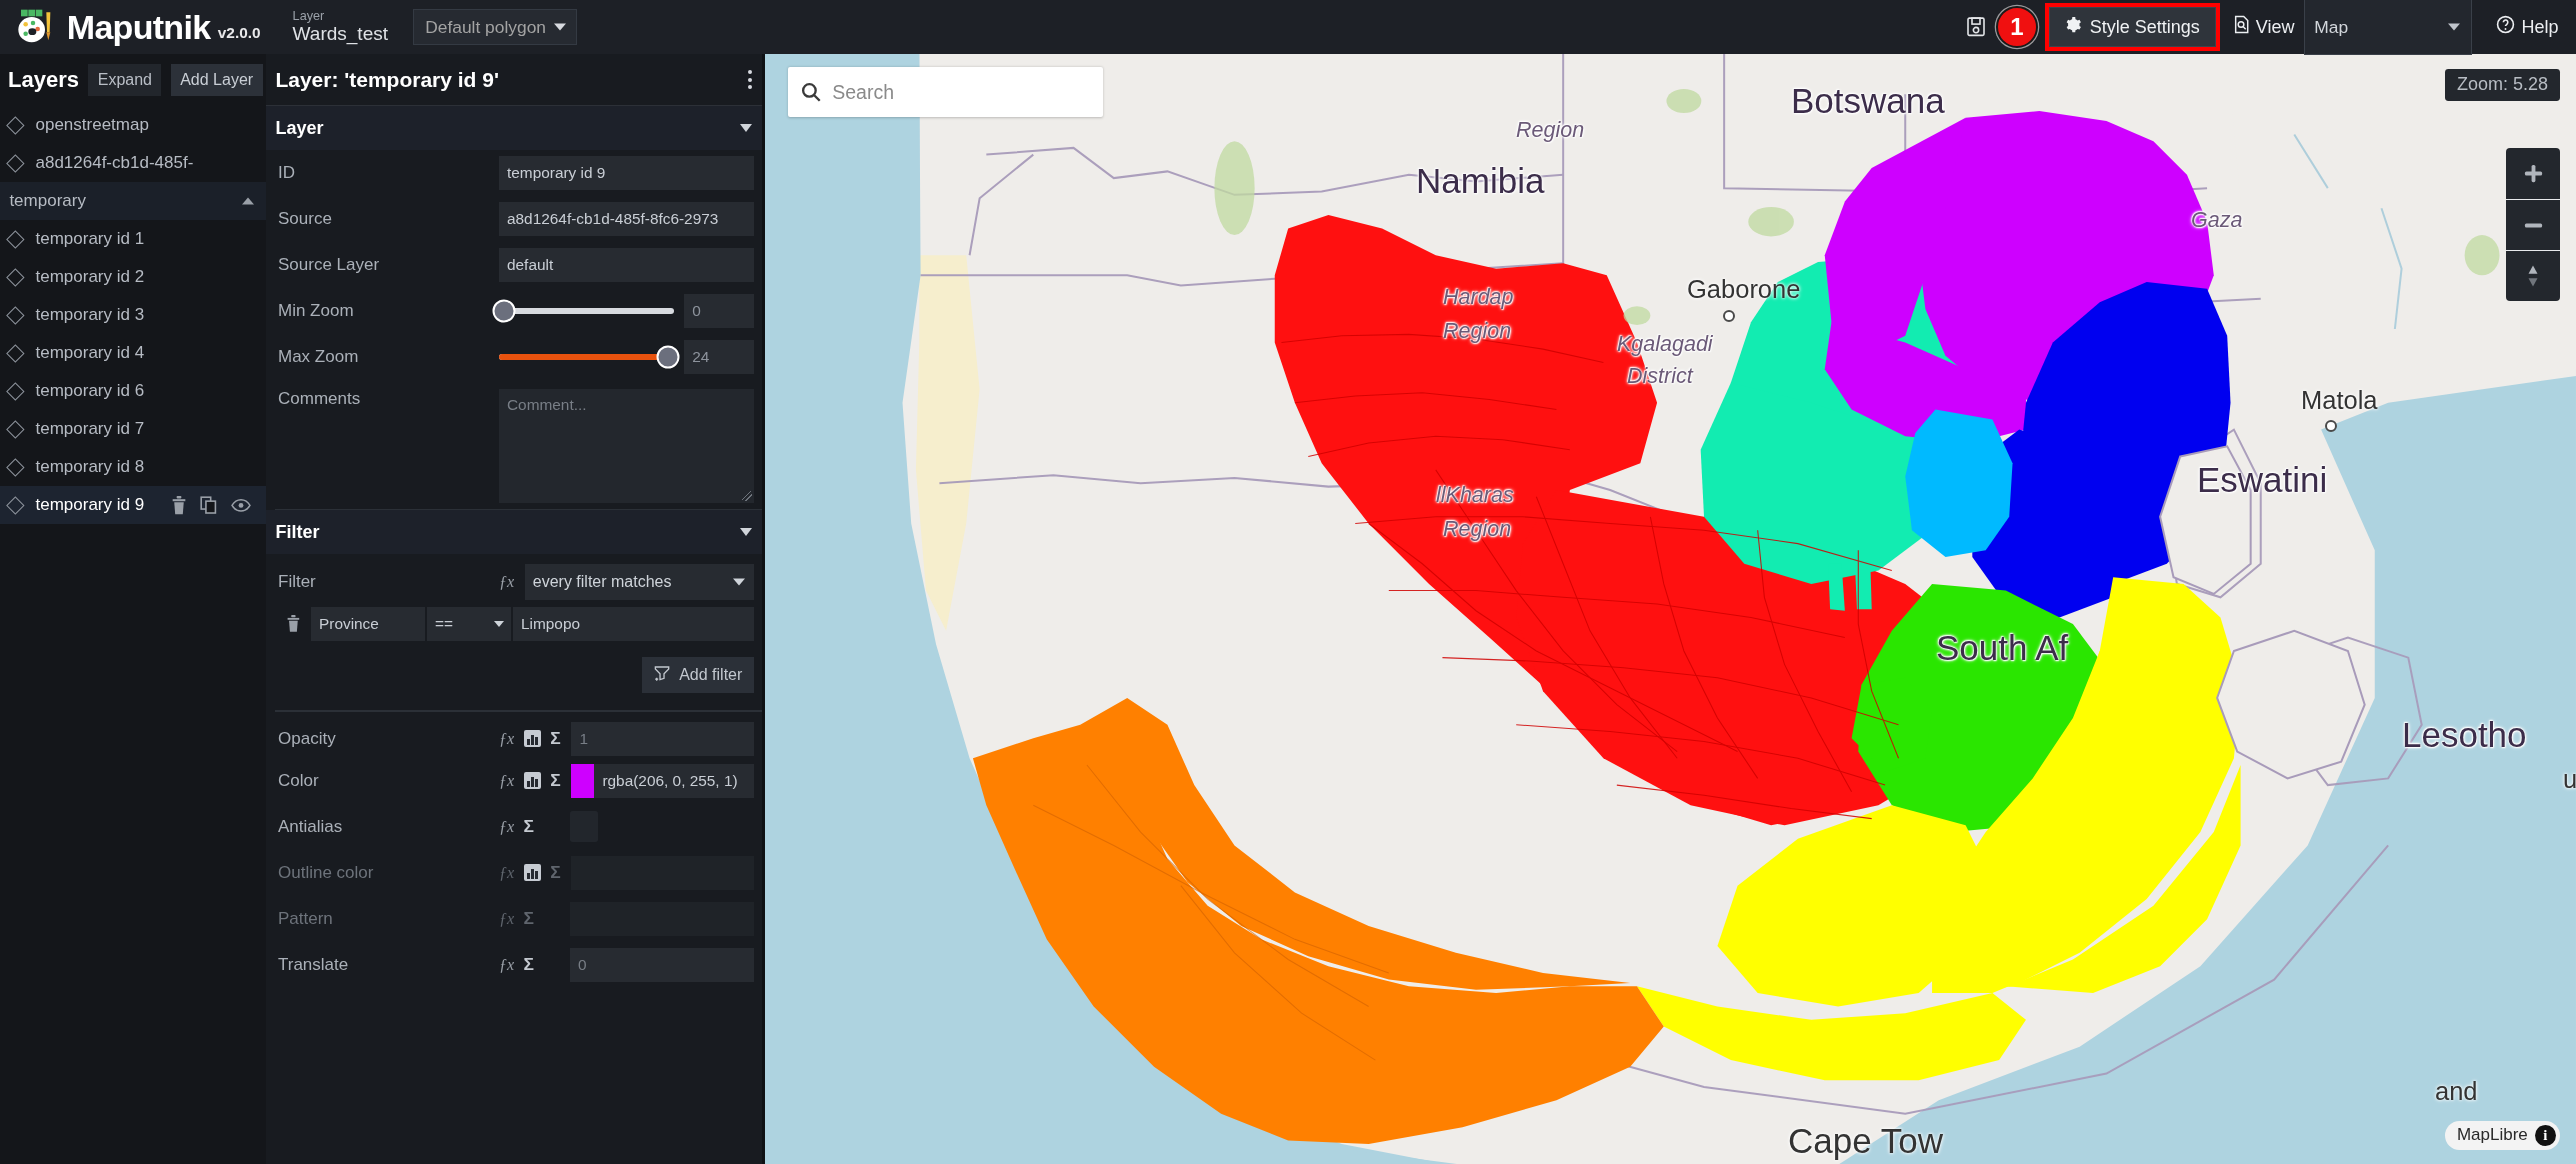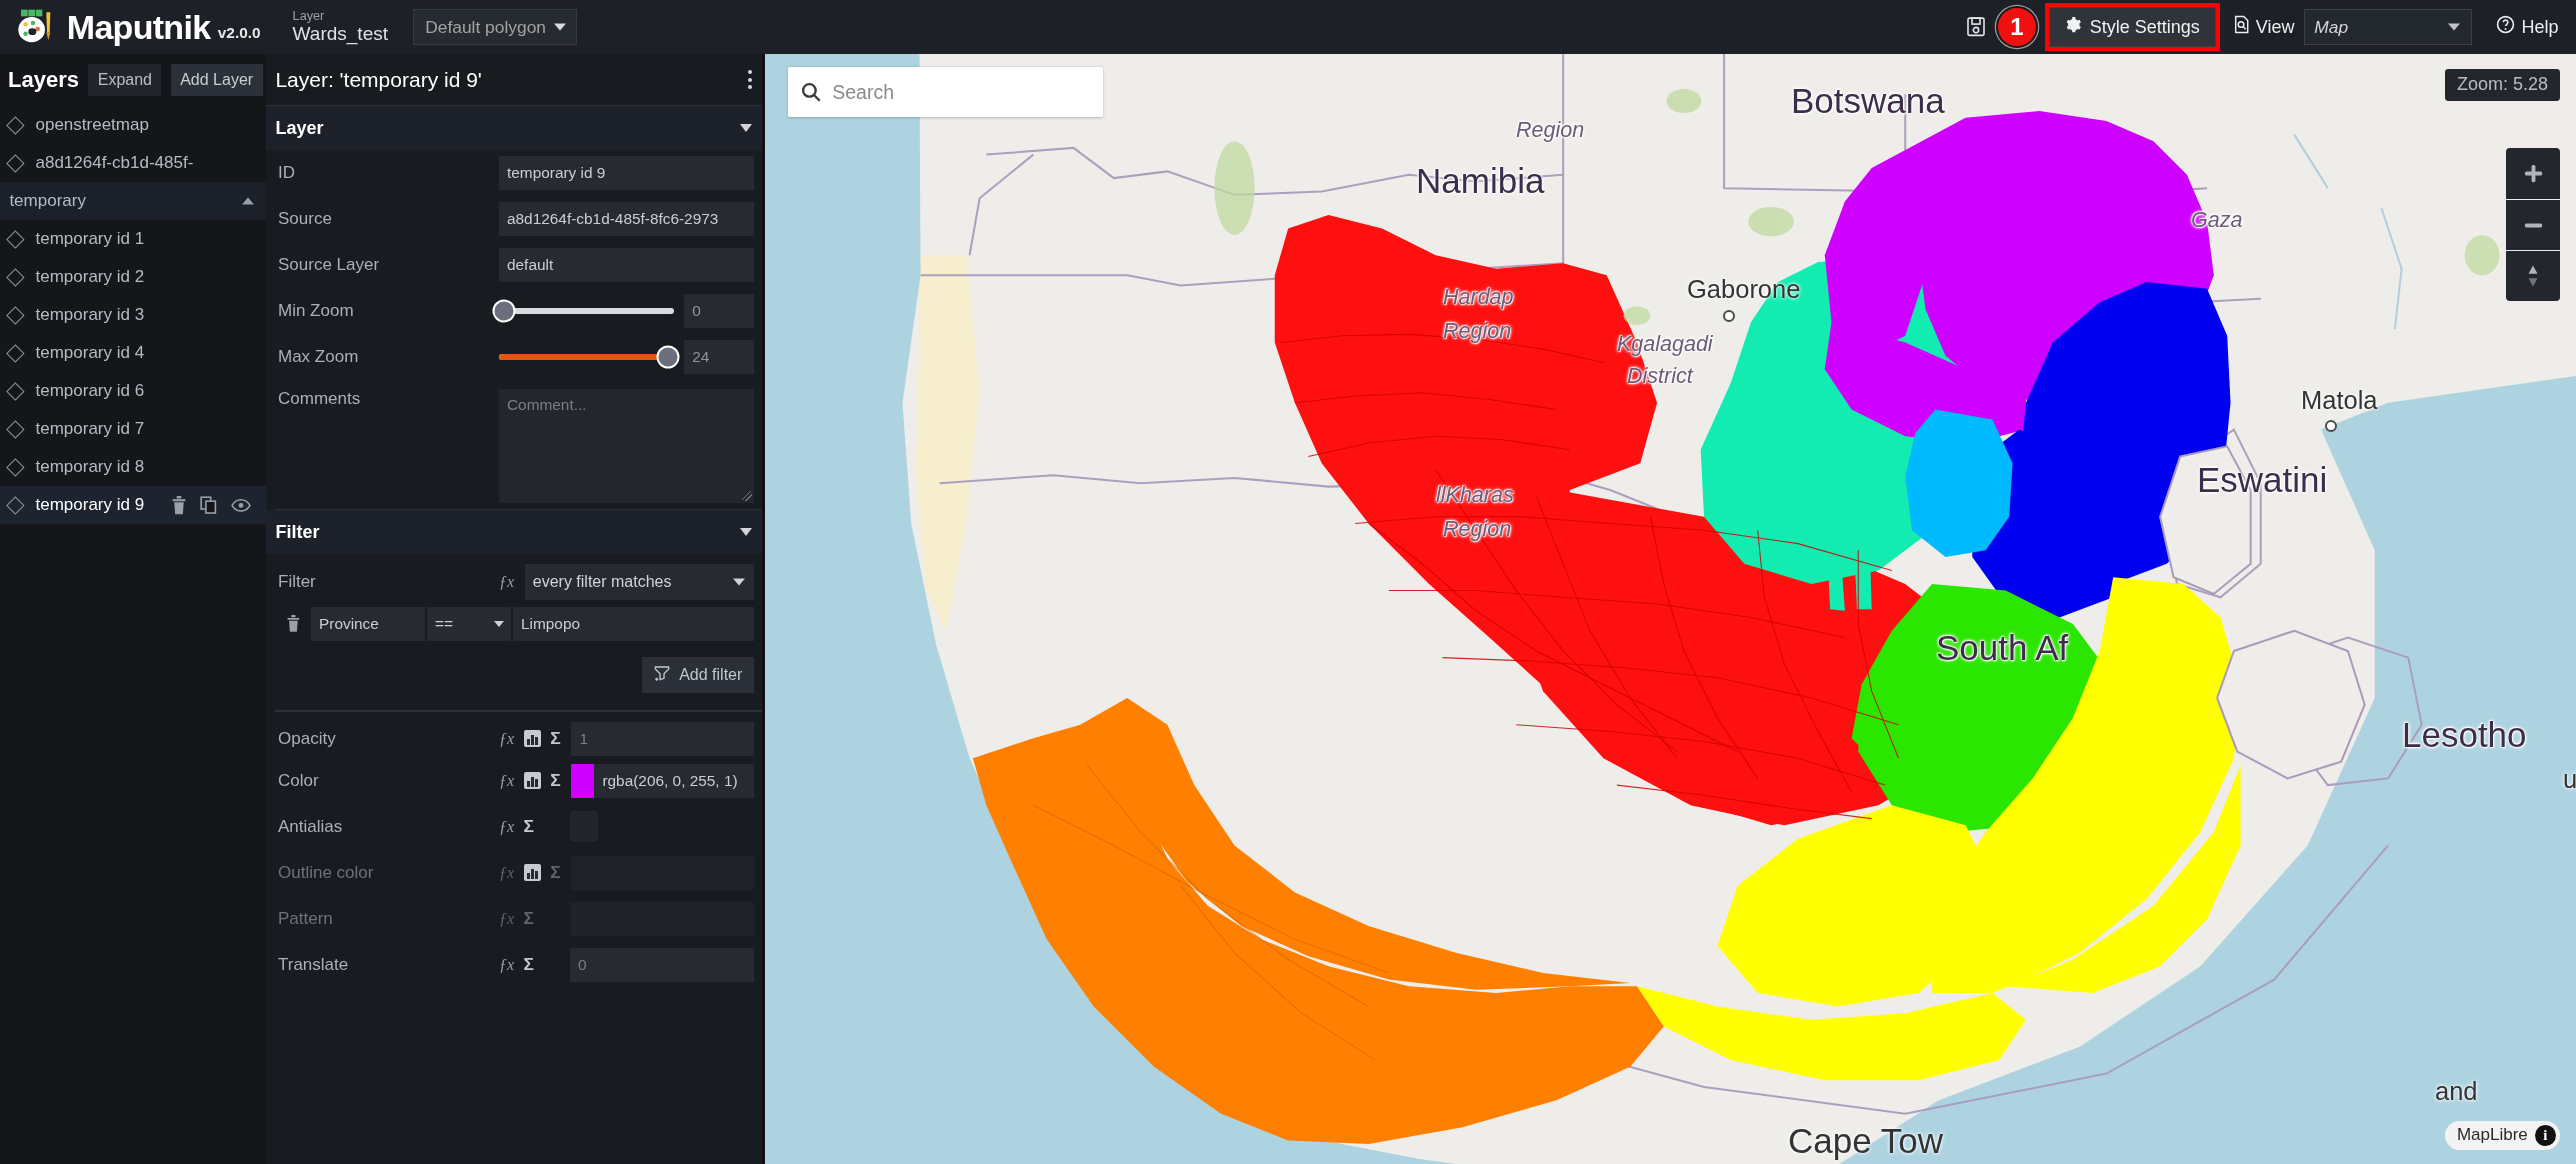--- a/index.html
+++ b/index.html
@@ -77,24 +77,24 @@
     border: 0.7px solid #3d434c;
   }
   .view-btn {
     display: flex; align-items: center; gap: 5.4px;
     color: #eceef1; font-size: 18px; margin-left: 13.4px; cursor: pointer;
   }
   .view-select {
     margin-left: 9.4px;
     background: #23272e;
     border: 0.7px solid #3a4049;
-    height: 36px; width: 168px;
+    height: 56px; width: 168px;
     display: flex; align-items: center;
     color: #d2d6db; font-size: 17.4px; padding: 0 9.4px;
-    position: relative; cursor: pointer; font-style: italic;
+    position: relative; cursor: pointer;
   }
   .view-select .caret {
     position: absolute; right: 10.7px; top: 50%; transform: translateY(-50%);
     width: 0; height: 0; border-left: 6px solid transparent; border-right: 6px solid transparent;
     border-top: 7.4px solid #bfc4cb;
   }
   .help-btn { display: flex; align-items: center; gap: 6.7px; color: #eceef1; font-size: 18px; margin-left: 24px; cursor: pointer; }
 
   
   #layerlist {
@@ -136,21 +136,21 @@
   #editor {
     position: absolute; top: 54px; left: 266px; width: 499px; height: 1111px;
     background: #181b20;
     z-index: 30;
     overflow: hidden;
   }
   .ed-title-bar {
     height: 52px; display: flex; align-items: center; padding: 0 9.4px 0 9.4px;
     border-bottom: 0.7px solid #2c3037;
   }
-  .ed-title { color: #ffffff; font-size: 21px; font-weight: 400; }
+  .ed-title { color: #ffffff; font-size: 21px; font-weight: 700; }
   .ed-kebab { margin-left: auto; cursor: pointer; display: flex; flex-direction: column; gap: 3.4px; padding: 4px; }
   .ed-kebab i { width: 4px; height: 4px; background: #d7dadf; border-radius: 50%; display: block; }
 
   .section-head {
     background: #1d212a; height: 44px; display: flex; align-items: center;
     padding: 0 13.4px 0 9.4px; cursor: pointer;
   }
   .section-head .sh-title { color: #fff; font-size: 18px; font-weight: 700; }
   .section-head .sh-caret {
     margin-left: auto;

